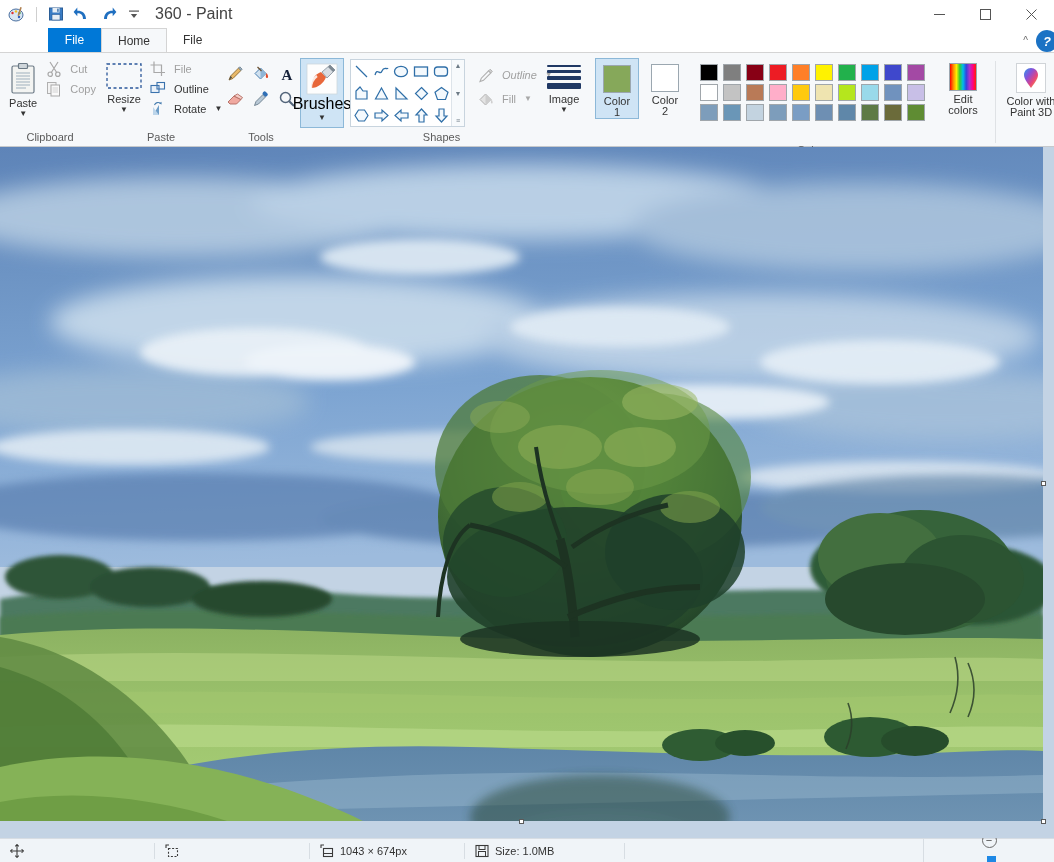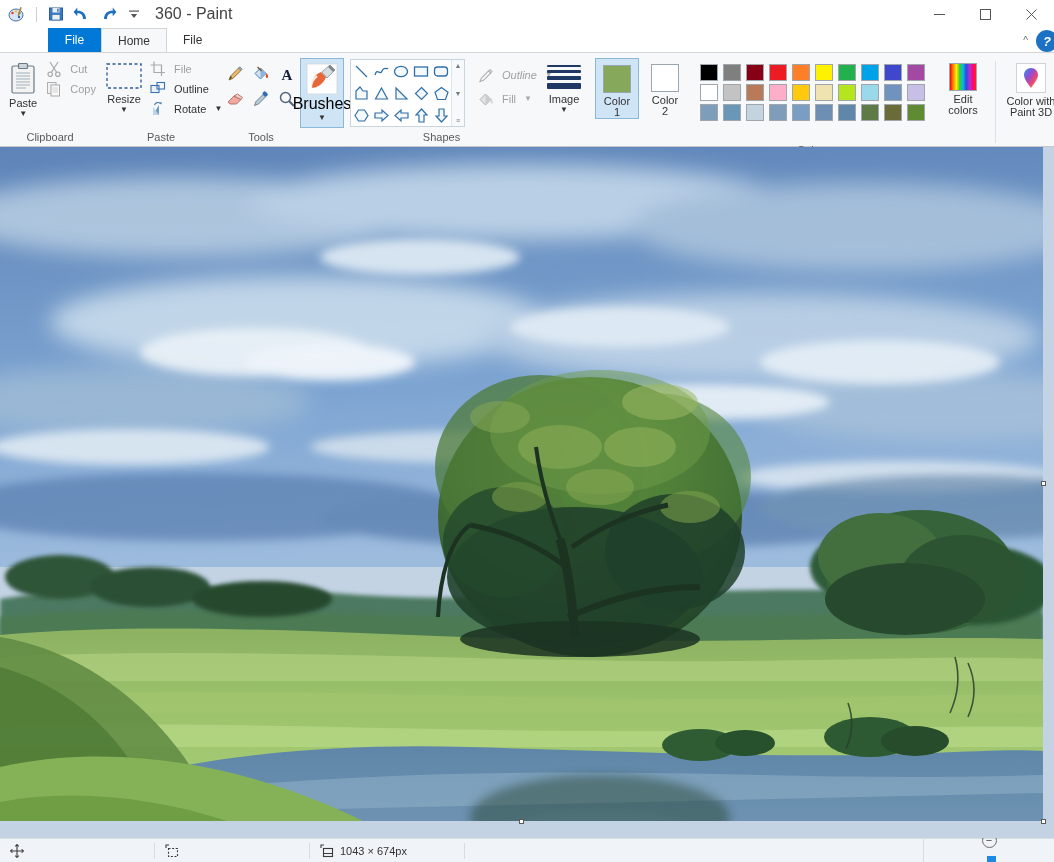--- a/index.html
+++ b/index.html
@@ -818,20 +818,28 @@
       <span></span>
     </div>
     <div class="sb-cell" style="width:155px;">
       <svg width="14" height="14" viewBox="0 0 14 14">
         <path d="M1 4 V1 H4" stroke="#3a3a3a" stroke-width="1.1" fill="none"></path>
         <rect x="3.5" y="4.5" width="9" height="8" fill="none" stroke="#3a3a3a" stroke-width="1.1"></rect>
         <path d="M3.5 9.5 H12.5" stroke="#3a3a3a" stroke-width="1"></path>
       </svg>
       <span>1043 × 674px</span>
     </div>
+    <div class="sb-cell" style="width:160px;">
+      <svg width="14" height="14" viewBox="0 0 14 14">
+        <rect x="1" y="1.5" width="12" height="11" fill="none" stroke="#3a3a3a" stroke-width="1.1"></rect>
+        <rect x="4" y="1.5" width="6" height="4" fill="none" stroke="#3a3a3a" stroke-width="1"></rect>
+        <rect x="3.5" y="7.5" width="7" height="5" fill="none" stroke="#3a3a3a" stroke-width="1"></rect>
+      </svg>
+      <span>Size: 1.0MB</span>
+    </div>
     <div class="sb-grow"></div>
     <div class="zoomwrap">
       <span class="zpct">100%</span>
       <div class="zbtn">−</div>
       <div class="zslider">
         <div class="zthumb" style="left: 52.5px;"></div>
       </div>
       <div class="zbtn">+</div>
     </div>
   </div>

